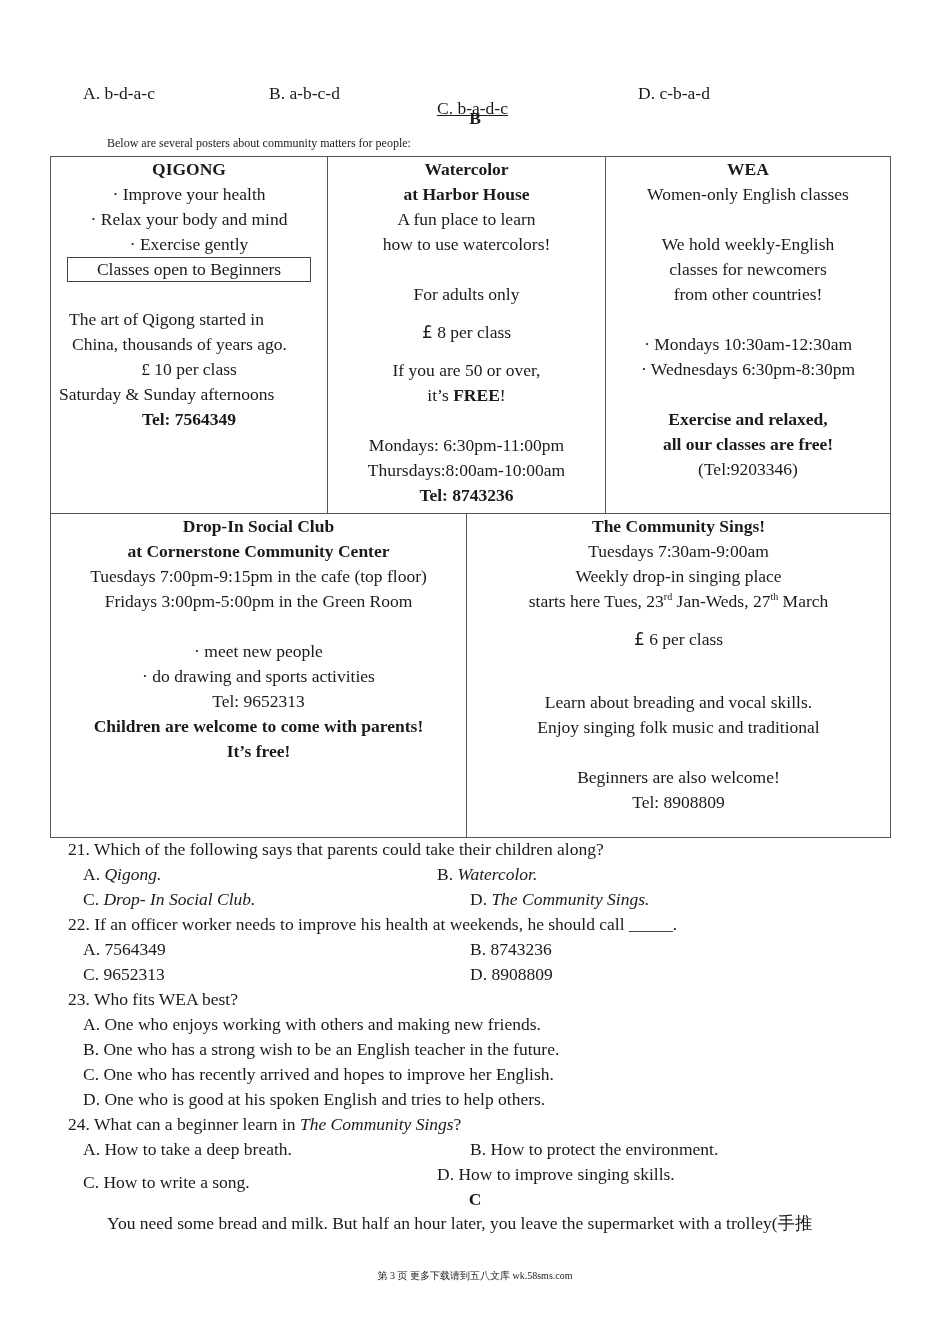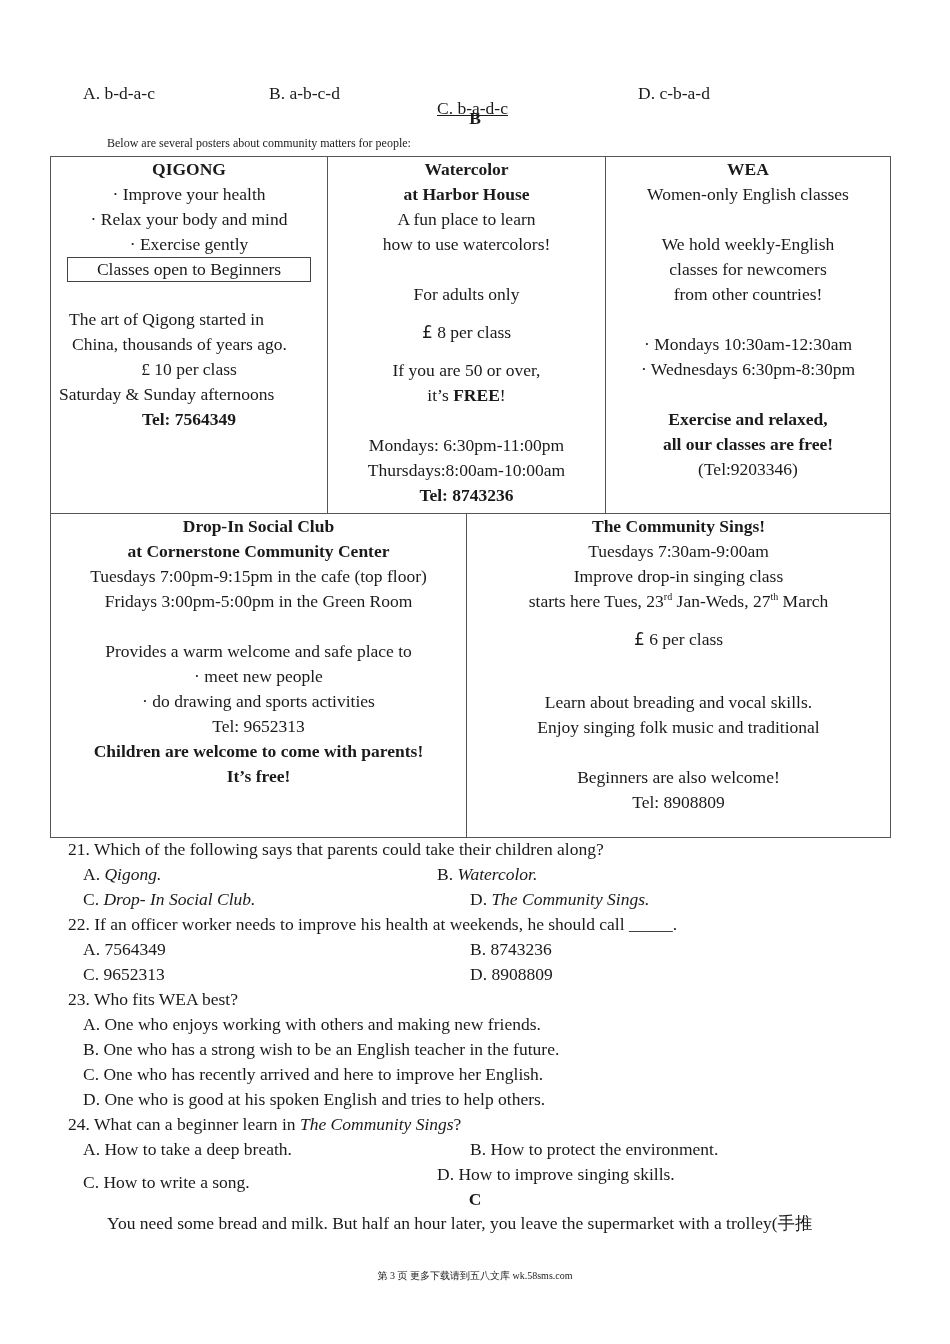--- a/index.html
+++ b/index.html
@@ -89,31 +89,30 @@
       <span class="line">(Tel:9203346)</span>
     </div>
   </div>
   <div class="row2">
     <div class="cell c-drop">
       <span class="line b">Drop-In Social Club</span>
       <span class="line b">at Cornerstone Community Center</span>
       <span class="line">Tuesdays 7:00pm-9:15pm in the cafe (top floor)</span>
       <span class="line">Fridays 3:00pm-5:00pm in the Green Room</span>
       <span class="gap"></span>
-      <span class="line">Provides a warm welcome and safe place to</span>
       <span class="line">· meet new people</span>
       <span class="line">· do drawing and sports activities</span>
       <span class="line">Tel: 9652313</span>
       <span class="line b">Children are welcome to come with parents!</span>
       <span class="line b">It’s free!</span>
     </div>
     <div class="cell c-sings">
       <span class="line b">The Community Sings!</span>
       <span class="line">Tuesdays 7:30am-9:00am</span>
-      <span class="line">Improve drop-in singing class</span>
+      <span class="line">Weekly drop-in singing place</span>
       <span class="line"><span>starts here Tues, 23</span><sup>rd</sup><span> Jan-Weds, 27</span><sup>th</sup><span> March</span></span>
       <span class="gap-s"></span>
       <span class="line"><span class="pound">£</span> <span>6 per class</span></span>
       <span class="gap"></span>
       <span class="gap-s"></span>
       <span class="line">Learn about breading and vocal skills.</span>
       <span class="line">Enjoy singing folk music and traditional</span>
       <span class="gap"></span>
       <span class="line">Beginners are also welcome!</span>
       <span class="line">Tel: 8908809</span>
@@ -129,21 +128,21 @@
 
 <div class="abs" style="left:68px; top:912px;">22. If an officer worker needs to improve his health at weekends, he should call _____.</div>
 <div class="abs" style="left:83px; top:937px;"><span>A. </span><span>7564349</span></div>
 <div class="abs" style="left:470px; top:937px;text-align:right;"><span>B. </span><span>8743236</span></div>
 <div class="abs" style="left:83px; top:962px;"><span>C. </span><span>9652313</span></div>
 <div class="abs" style="left:470px; top:962px;"><span>D. </span><span>8908809</span></div>
 
 <div class="abs" style="left:68px; top:987px;">23. Who fits WEA best?</div>
 <div class="abs" style="left:83px; top:1012px;">A. One who enjoys working with others and making new friends.</div>
 <div class="abs" style="left:83px; top:1037px;">B. One who has a strong wish to be an English teacher in the future.</div>
-<div class="abs" style="left:83px; top:1062px;">C. One who has recently arrived and here to improve her English.</div>
+<div class="abs" style="left:83px; top:1062px;">C. One who has recently arrived and hopes to improve her English.</div>
 <div class="abs" style="left:83px; top:1087px;">D. One who is good at his spoken English and tries to help others.</div>
 
 <div class="abs" style="left:68px; top:1112px;"><span>24. What can a beginner learn in </span><i>The Community Sings</i><span>?</span></div>
 <div class="abs" style="left:83px; top:1137px;">A. How to take a deep breath.</div>
 <div class="abs" style="left:470px; top:1137px;">B. How to protect the environment.</div>
 <div class="abs" style="left:83px; top:1162px;margin-top:8px;">C. How to write a song.</div>
 <div class="abs" style="left:437px; top:1162px;">D. How to improve singing skills.</div>
 
 <div class="abs b center" style="left:0; width:950px; top:1187px;">C</div>
 <div class="abs" style="left:107px; top:1211px;">You need some bread and milk. But half an hour later, you leave the supermarket with a trolley(手推</div>

